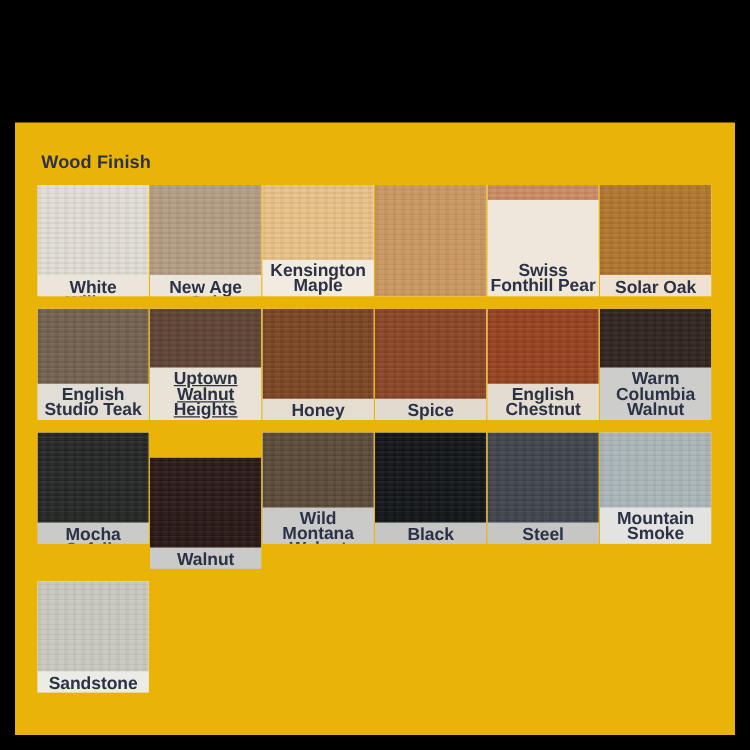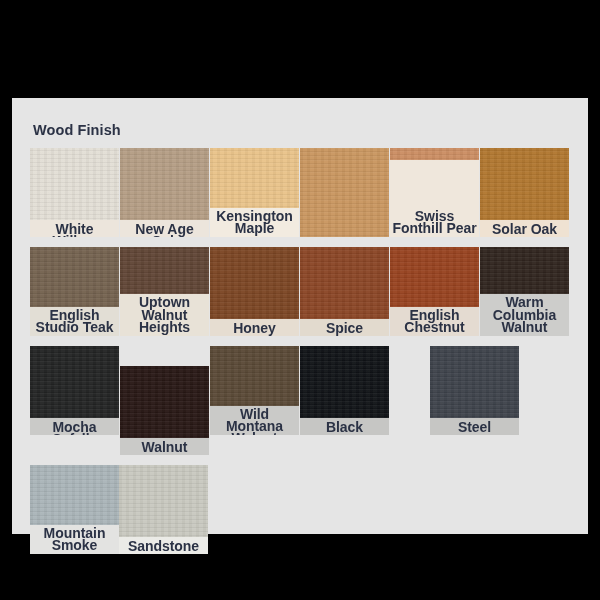--- a/index.html
+++ b/index.html
@@ -11,22 +11,22 @@
     width: 600px;
     height: 600px;
     overflow: hidden;
     font-family: "Liberation Sans", sans-serif;
   }
   #panel {
     position: absolute;
     left: 12px;
     top: 98px;
     width: 576px;
-    height: 436px;
-    background: #e5e5e5;
+    height: 490px;
+    background: #eab308;
     box-sizing: border-box;
   }
   #panel-title {
     position: absolute;
     left: 21px;
     top: 24px;
     font-size: 14.5px;
     font-weight: bold;
     color: #2b3245;
     letter-spacing: 0.1px;
@@ -124,21 +124,21 @@
       <div class="swatch-card" style="background: rgb(226, 222, 213);">
         <div class="swatch-chip" style="background: rgb(115, 97, 78);">
           <div class="grain" style="background: repeating-linear-gradient(0deg, rgba(255, 255, 255, 0.055) 0px, rgba(255, 255, 255, 0.055) 1px, rgba(0, 0, 0, 0.043) 1px, rgba(0, 0, 0, 0.043) 2px, rgba(255, 255, 255, 0.02) 2px, rgba(255, 255, 255, 0.02) 4px), repeating-linear-gradient(90deg, rgba(0, 0, 0, 0.03) 0px, rgba(0, 0, 0, 0.03) 3px, rgba(255, 255, 255, 0.024) 3px, rgba(255, 255, 255, 0.024) 7px);"></div>
         </div>
         <div class="swatch-label" style="background: rgb(226, 222, 213); height: 29.4px;">English Studio Teak</div>
       </div>
       <div class="swatch-card" style="background: rgb(232, 226, 215);">
         <div class="swatch-chip" style="background: rgb(95, 68, 52);">
           <div class="grain" style="background: repeating-linear-gradient(0deg, rgba(255, 255, 255, 0.055) 0px, rgba(255, 255, 255, 0.055) 1px, rgba(0, 0, 0, 0.043) 1px, rgba(0, 0, 0, 0.043) 2px, rgba(255, 255, 255, 0.02) 2px, rgba(255, 255, 255, 0.02) 4px), repeating-linear-gradient(90deg, rgba(0, 0, 0, 0.03) 0px, rgba(0, 0, 0, 0.03) 3px, rgba(255, 255, 255, 0.024) 3px, rgba(255, 255, 255, 0.024) 7px);"></div>
         </div>
-        <div class="swatch-label" style="background: rgb(232, 226, 215); height: 41.6px;">Uptown Walnut Heights</div>
+        <div class="swatch-label" style="background: rgb(232, 226, 215); height: 41.6px; text-decoration: underline;">Uptown Walnut Heights</div>
       </div>
       <div class="swatch-card" style="background: rgb(230, 221, 209);">
         <div class="swatch-chip" style="background: rgb(123, 69, 35);">
           <div class="grain" style="background: repeating-linear-gradient(0deg, rgba(255, 255, 255, 0.055) 0px, rgba(255, 255, 255, 0.055) 1px, rgba(0, 0, 0, 0.043) 1px, rgba(0, 0, 0, 0.043) 2px, rgba(255, 255, 255, 0.02) 2px, rgba(255, 255, 255, 0.02) 4px), repeating-linear-gradient(90deg, rgba(0, 0, 0, 0.03) 0px, rgba(0, 0, 0, 0.03) 3px, rgba(255, 255, 255, 0.024) 3px, rgba(255, 255, 255, 0.024) 7px);"></div>
         </div>
         <div class="swatch-label lines-1" style="background: rgb(230, 221, 209); height: 17.2px;">Honey</div>
       </div>
       <div class="swatch-card" style="background: rgb(226, 218, 206);">
         <div class="swatch-chip" style="background: rgb(138, 69, 37);">
           <div class="grain" style="background: repeating-linear-gradient(0deg, rgba(255, 255, 255, 0.055) 0px, rgba(255, 255, 255, 0.055) 1px, rgba(0, 0, 0, 0.043) 1px, rgba(0, 0, 0, 0.043) 2px, rgba(255, 255, 255, 0.02) 2px, rgba(255, 255, 255, 0.02) 4px), repeating-linear-gradient(90deg, rgba(0, 0, 0, 0.03) 0px, rgba(0, 0, 0, 0.03) 3px, rgba(255, 255, 255, 0.024) 3px, rgba(255, 255, 255, 0.024) 7px);"></div>
@@ -174,21 +174,21 @@
           <div class="grain" style="background: repeating-linear-gradient(0deg, rgba(255, 255, 255, 0.055) 0px, rgba(255, 255, 255, 0.055) 1px, rgba(0, 0, 0, 0.043) 1px, rgba(0, 0, 0, 0.043) 2px, rgba(255, 255, 255, 0.02) 2px, rgba(255, 255, 255, 0.02) 4px), repeating-linear-gradient(90deg, rgba(0, 0, 0, 0.03) 0px, rgba(0, 0, 0, 0.03) 3px, rgba(255, 255, 255, 0.024) 3px, rgba(255, 255, 255, 0.024) 7px);"></div>
         </div>
         <div class="swatch-label" style="background: rgb(202, 202, 200); height: 29.4px;">Wild Montana Walnut</div>
       </div>
       <div class="swatch-card" style="background: rgb(198, 198, 196);">
         <div class="swatch-chip" style="background: rgb(15, 18, 22);">
           <div class="grain" style="background: repeating-linear-gradient(0deg, rgba(255, 255, 255, 0.055) 0px, rgba(255, 255, 255, 0.055) 1px, rgba(0, 0, 0, 0.043) 1px, rgba(0, 0, 0, 0.043) 2px, rgba(255, 255, 255, 0.02) 2px, rgba(255, 255, 255, 0.02) 4px), repeating-linear-gradient(90deg, rgba(0, 0, 0, 0.03) 0px, rgba(0, 0, 0, 0.03) 3px, rgba(255, 255, 255, 0.024) 3px, rgba(255, 255, 255, 0.024) 7px);"></div>
         </div>
         <div class="swatch-label lines-1" style="background: rgb(198, 198, 196); height: 17.2px;">Black</div>
       </div>
-      <div class="swatch-card" style="background: rgb(198, 198, 196); margin-left: 40px;">
+      <div class="swatch-card" style="background: rgb(198, 198, 196);">
         <div class="swatch-chip" style="background: rgb(61, 66, 74);">
           <div class="grain" style="background: repeating-linear-gradient(0deg, rgba(255, 255, 255, 0.055) 0px, rgba(255, 255, 255, 0.055) 1px, rgba(0, 0, 0, 0.043) 1px, rgba(0, 0, 0, 0.043) 2px, rgba(255, 255, 255, 0.02) 2px, rgba(255, 255, 255, 0.02) 4px), repeating-linear-gradient(90deg, rgba(0, 0, 0, 0.03) 0px, rgba(0, 0, 0, 0.03) 3px, rgba(255, 255, 255, 0.024) 3px, rgba(255, 255, 255, 0.024) 7px);"></div>
         </div>
         <div class="swatch-label lines-1" style="background: rgb(198, 198, 196); height: 17.2px;">Steel</div>
       </div>
       <div class="swatch-card" style="background: rgb(227, 227, 225);">
         <div class="swatch-chip" style="background: rgb(169, 180, 184);">
           <div class="grain" style="background: repeating-linear-gradient(0deg, rgba(255, 255, 255, 0.055) 0px, rgba(255, 255, 255, 0.055) 1px, rgba(0, 0, 0, 0.043) 1px, rgba(0, 0, 0, 0.043) 2px, rgba(255, 255, 255, 0.02) 2px, rgba(255, 255, 255, 0.02) 4px), repeating-linear-gradient(90deg, rgba(0, 0, 0, 0.03) 0px, rgba(0, 0, 0, 0.03) 3px, rgba(255, 255, 255, 0.024) 3px, rgba(255, 255, 255, 0.024) 7px);"></div>
         </div>
         <div class="swatch-label" style="background: rgb(227, 227, 225); height: 29.4px;">Mountain Smoke</div>

